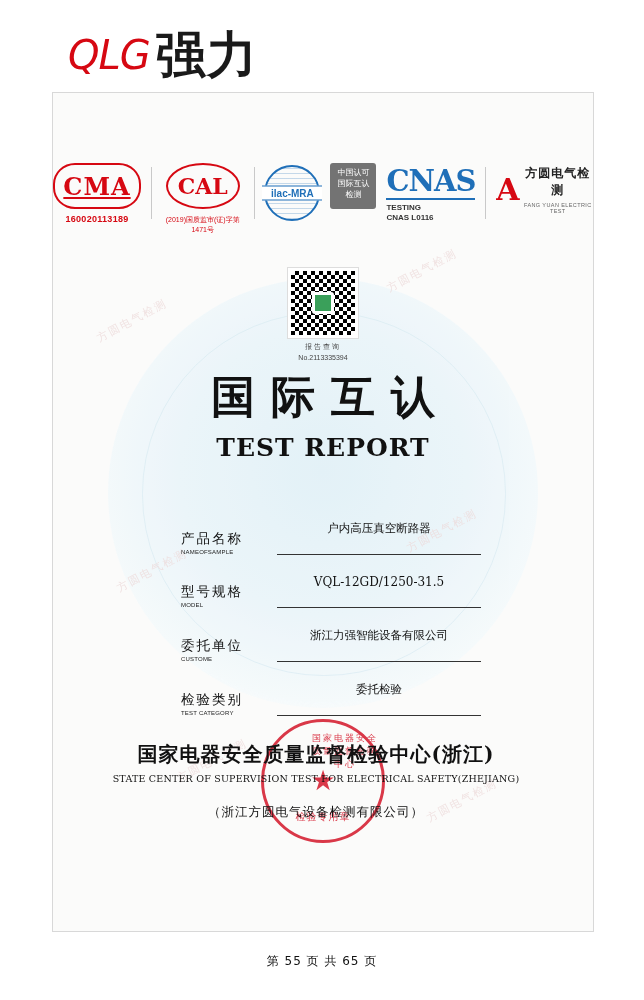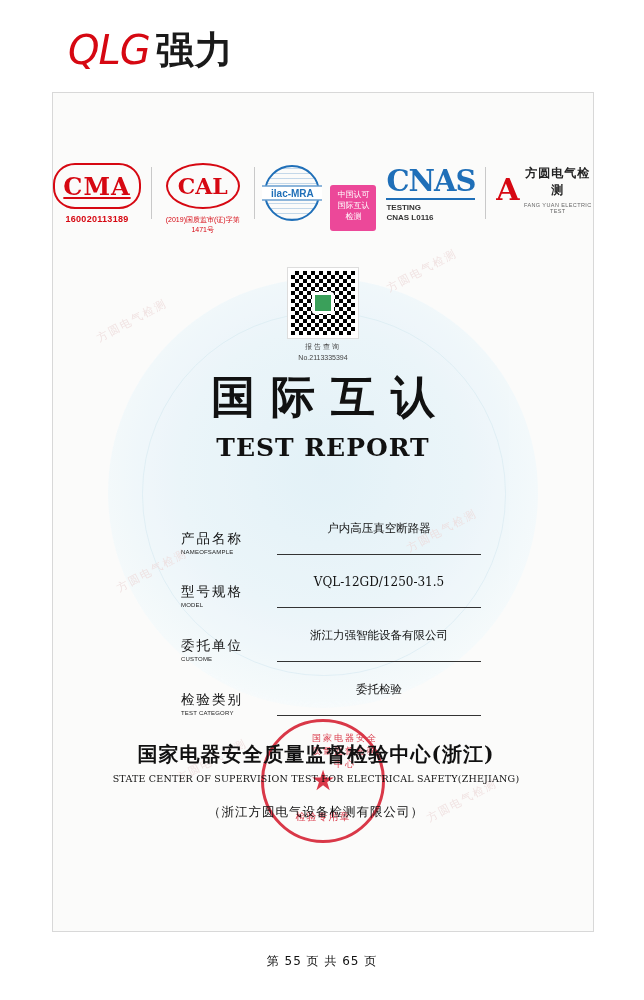--- a/index.html
+++ b/index.html
@@ -33,21 +33,21 @@
     font-weight: normal;
     font-style: italic;
     font-size: 40px;
     letter-spacing: -1px;
     color: #d60812;
     line-height: 1;
   }
   .logo-cn {
     font-family: "DejaVu Sans", sans-serif;
     font-weight: bold;
-    font-size: 38px;
+    font-size: 50px;
     color: #1a1a1a;
     line-height: 1;
     letter-spacing: 1px;
   }
 
   
   .cert-page {
     position: absolute;
     left: 52px;
     top: 92px;
@@ -187,29 +187,28 @@
     height: 2px; background: #1f6fb8; margin: 2px 0 3px;
   }
   .mark-cnas .cnas-sub {
     color: #333; font-size: 8px; font-weight: bold; line-height: 10px; text-align: left;
   }
   .mark-cnas-logo {
     padding-top: 0;
   }
   .mark-cnas-logo .cn-square {
     width: 46px; height: 46px;
-    background: #ec4899;
+    background: #737373;
     border-radius: 3px;
     color: #fff;
     font-size: 8px;
     line-height: 11px;
     padding: 4px 2px 0;
     box-sizing: border-box;
     text-align: center;
-    margin-top: 22px;
   }
 
   .mark-fy { padding-top: 2px; }
   .mark-fy .fy-wrap { display:flex; align-items:center; gap:3px; }
   .mark-fy .fy-a {
     width: 26px; height: 40px;
     color:#d60812;
     font-size: 30px;
     font-weight: bold;
     line-height: 40px;

